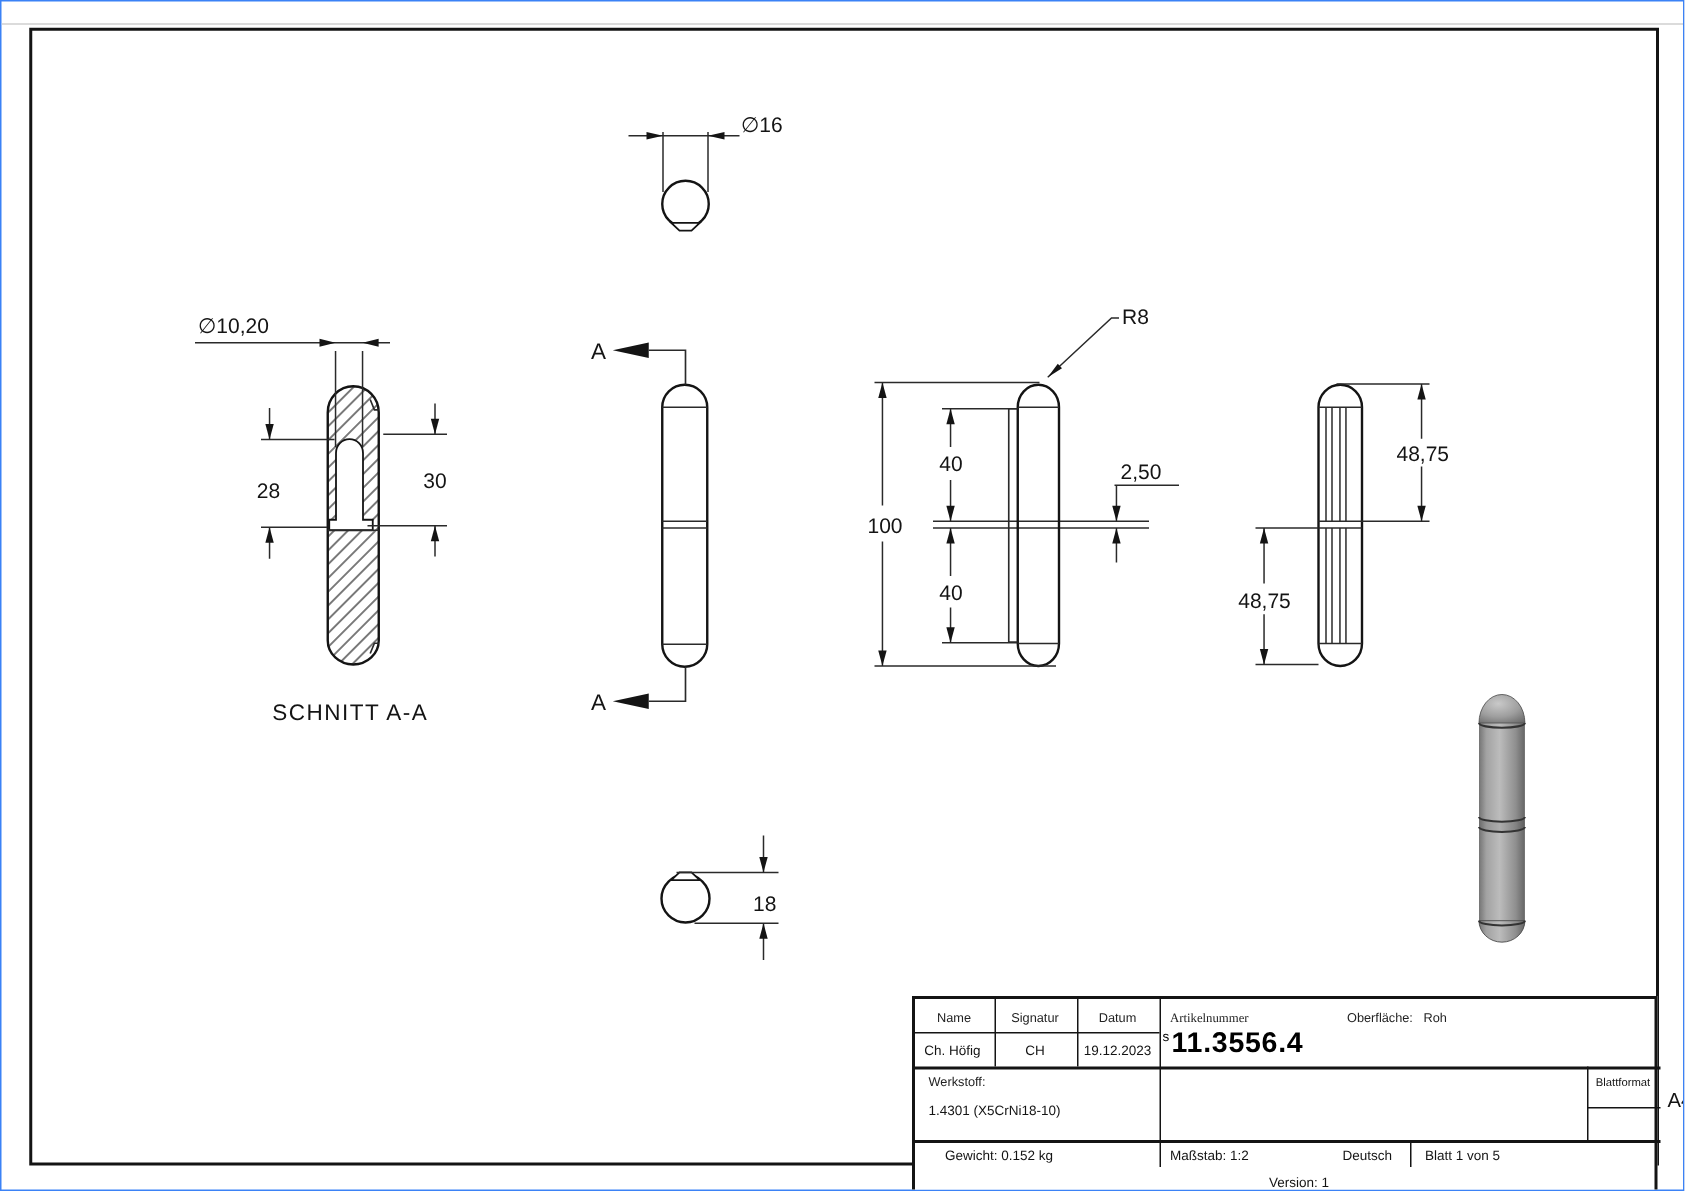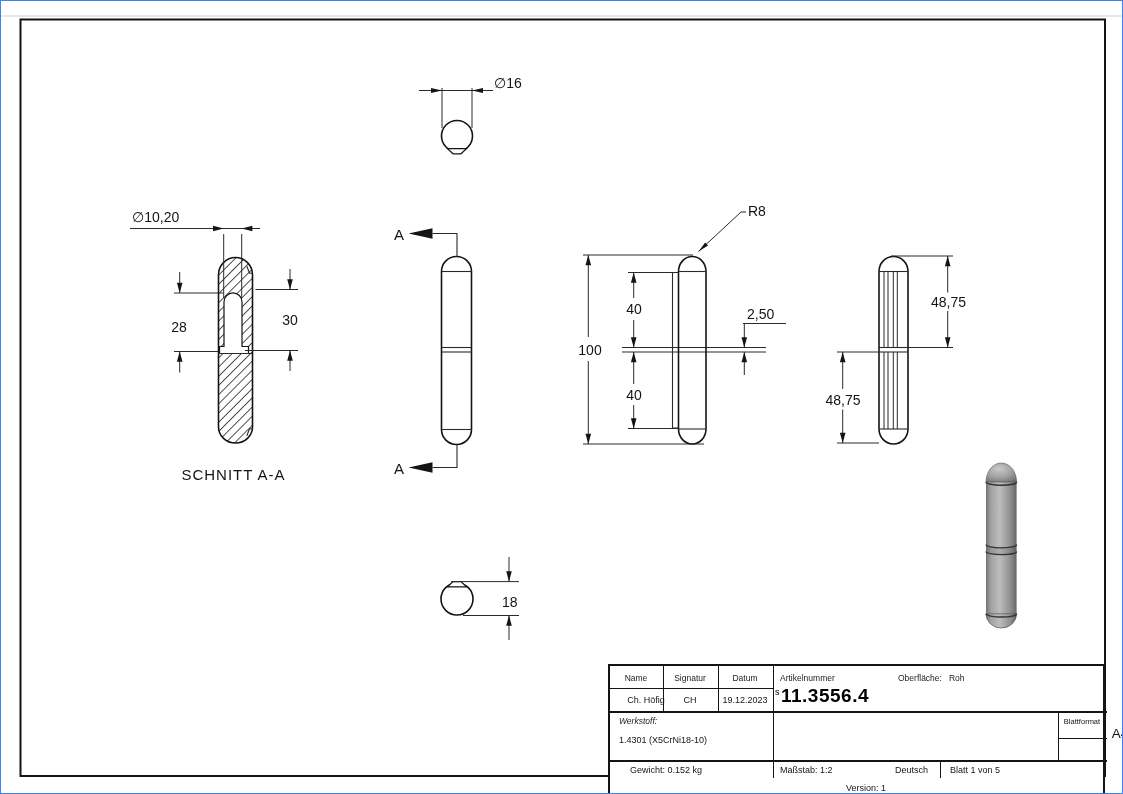--- a/index.html
+++ b/index.html
@@ -233,33 +233,33 @@
   <div class="tb-line" style="left:0;top:22px;width:163px;height:1px;"></div>
   <div class="tb-line" style="left:0;top:45px;width:497px;height:2px;"></div>
   <div class="tb-line" style="left:448px;top:45px;width:1px;height:49px;"></div>
   <div class="tb-line" style="left:448px;top:72px;width:49px;height:1px;"></div>
   <div class="tb-line" style="left:0;top:94px;width:497px;height:2px;"></div>
   <div class="tb-line" style="left:330px;top:94px;width:1px;height:18px;"></div>
 
   <div class="tb-text f-label ctr" style="left:26px;top:7px;">Name</div>
   <div class="tb-text f-label ctr" style="left:80px;top:7px;">Signatur</div>
   <div class="tb-text f-label ctr" style="left:135px;top:7px;">Datum</div>
-  <div class="tb-text f-label" style="left:170px;top:7px;">Artikelnummer</div>
+  <div class="tb-text f-label" style="left:170px;top:7px;font-family:Liberation Serif, serif;">Artikelnummer</div>
   <div class="tb-text f-label" style="left:288px;top:7px;">
     <span>Oberfläche:</span><span style="margin-left:7px;text-align:right;">Roh</span>
   </div>
 
-  <div class="tb-text f-small ctr" style="left:36px;top:29px;">Ch. Höfig</div>
+  <div class="tb-text f-small ctr" style="left:25px;top:29px;">Ch. Höfig</div>
   <div class="tb-text f-small ctr" style="left:80px;top:29px;">CH</div>
   <div class="tb-text f-small ctr" style="left:135px;top:29px;">19.12.2023</div>
   <div class="tb-text f-big" style="left:165px;top:19px;">
     <span class="artnr-prefix">s</span><span>11.3556.4</span>
   </div>
 
-  <div class="tb-text f-label" style="left:9px;top:50px;font-style:italic;">Werkstoff:</div>
+  <div class="tb-text f-label" style="left:9px;top:50px;">Werkstoff:</div>
   <div class="tb-text f-small" style="left:9px;top:69px;">1.4301 (X5CrNi18-10)</div>
 
   <div class="tb-text ctr" style="left:472px;top:51px;font-size:7.5px;">Blattformat</div>
   <div class="tb-text ctr a4" style="left:472px;top:60px;margin-left:38px;">A4</div>
 
   <div class="tb-text f-small" style="left:20px;top:99px;">Gewicht: 0.152 kg</div>
   <div class="tb-text f-small" style="left:170px;top:99px;">Maßstab: 1:2</div>
   <div class="tb-text f-small" style="left:236px;top:99px;margin-top:18px;">Version: 1</div>
   <div class="tb-text f-small" style="left:285px;top:99px;text-align:center;">Deutsch</div>
   <div class="tb-text f-small" style="left:340px;top:99px;">Blatt 1 von 5</div>

